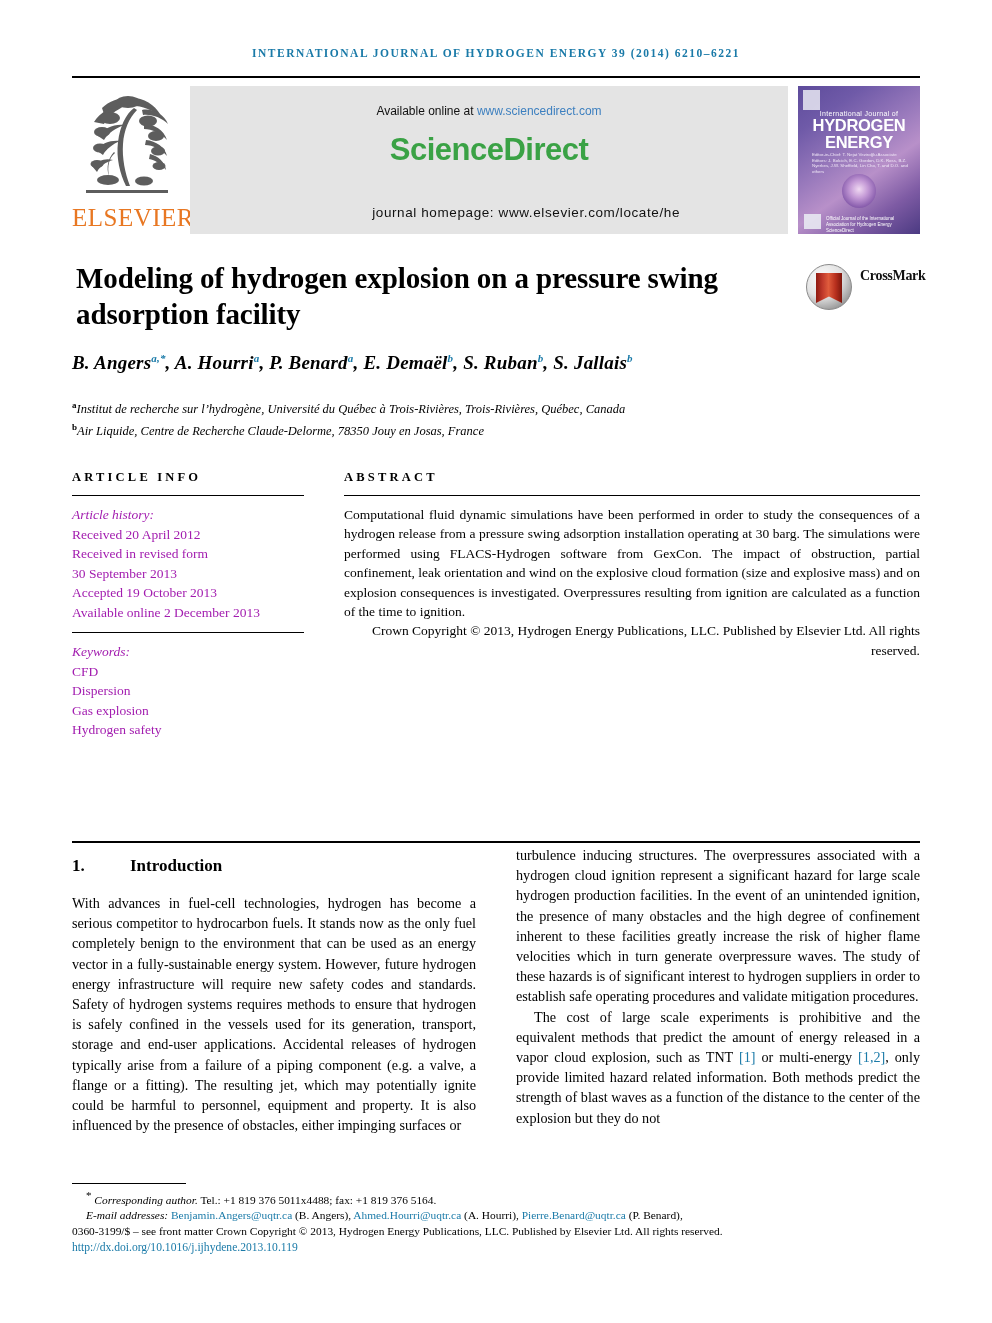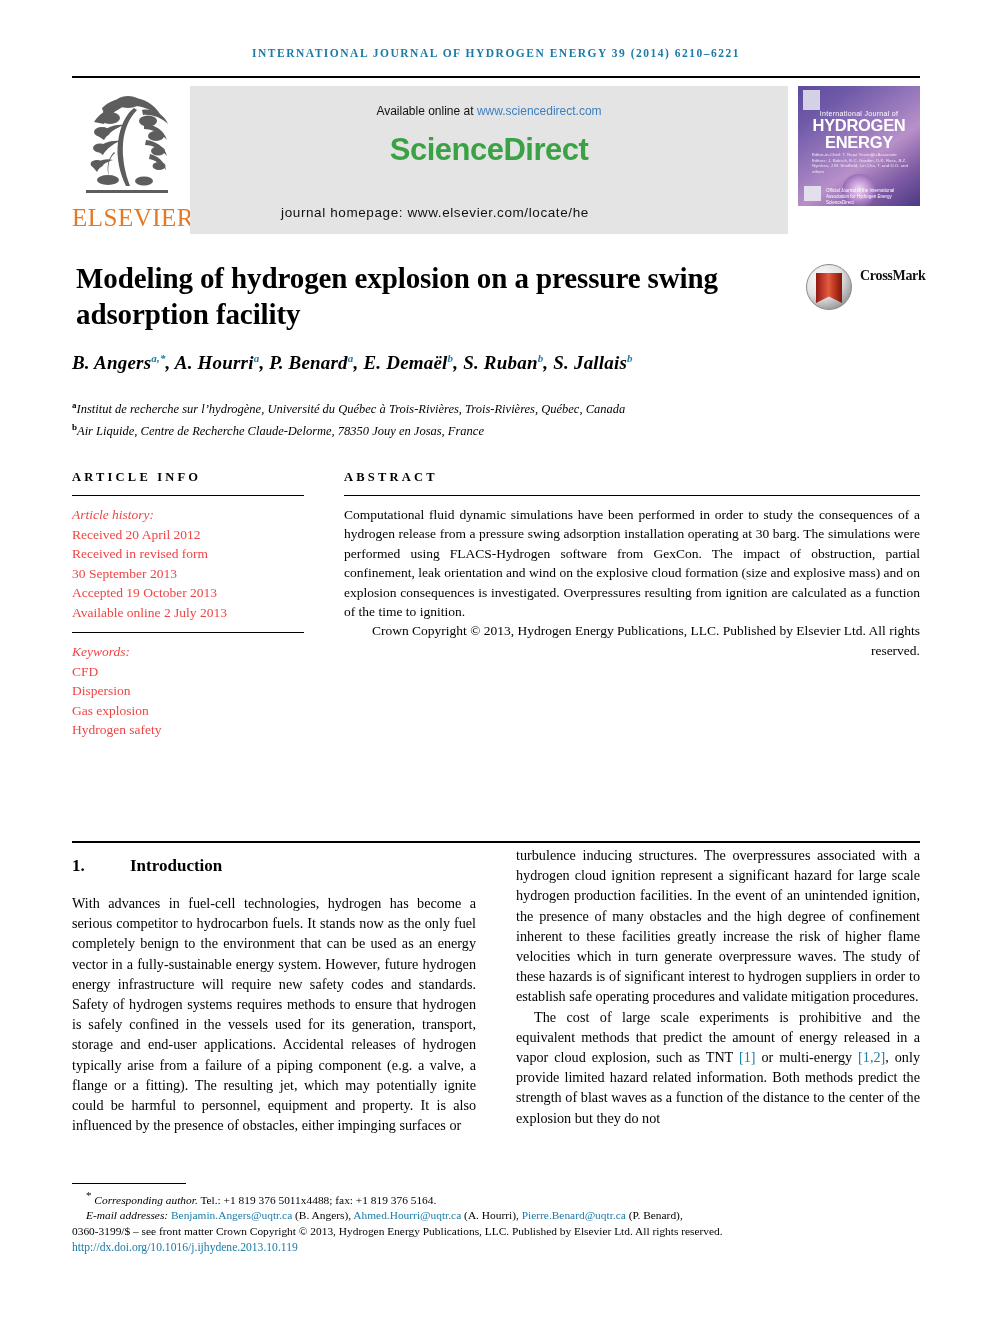--- a/index.html
+++ b/index.html
@@ -99,32 +99,32 @@
     font-family: "Liberation Sans", sans-serif;
     font-size: 31px;
     font-weight: bold;
     color: #3aa245;
     letter-spacing: -0.5px;
   }
   .journal-home {
     position: absolute;
     left: 0; bottom: 14px;
     width: 490px;
-    text-align: center;
+    text-align: right;
     font-family: "Liberation Sans", sans-serif;
     font-size: 13.5px;
     letter-spacing: 0.6px;
     color: #111;
   }
   .cover-thumb {
     position: absolute;
     right: 0px;
     top: 8px;
     width: 122px;
-    height: 120px;
+    height: 148px;
     background: linear-gradient(145deg,#5d4b9b 0%, #6f5aa8 20%, #9b7bbd 45%, #b890c9 60%, #7e5ba4 80%, #4b3a82 100%);
     overflow: hidden;
   }
   .cover-elsevier-mark {
     position: absolute; left: 5px; top: 4px;
     width: 17px; height: 20px;
     background: #e8e8f2;
     opacity: .85;
   }
   .cover-t1 {
@@ -286,21 +286,21 @@
   }
   .rule-thin {
     border-top: 1px solid #000;
     margin-top: 10px;
     margin-bottom: 9px;
   }
   .info-body {
     font-family: "Liberation Serif", serif;
     font-size: 13.5px;
     line-height: 19.5px;
-    color: #ef4444;
+    color: #a21caf;
   }
   .info-body .em {
     font-style: italic;
   }
   .abs-body {
     font-family: "Liberation Serif", serif;
     font-size: 13.5px;
     line-height: 19.4px;
     text-align: justify;
     color: #000;
@@ -465,21 +465,21 @@
   <div class="info-col">
     <div class="sec-head">Article info</div>
     <div class="rule"></div>
     <div class="info-body">
       <div class="em">Article history:</div>
       <div id="history-lines">
           <div>Received 20 April 2012</div>
           <div>Received in revised form</div>
           <div>30 September 2013</div>
           <div>Accepted 19 October 2013</div>
-          <div>Available online 2 July 2013</div>
+          <div>Available online 2 December 2013</div>
         </div>
     </div>
     <div class="rule-thin"></div>
     <div class="info-body kw-block">
       <div class="em">Keywords:</div>
       <div id="keyword-lines">
           <div>CFD</div>
           <div>Dispersion</div>
           <div>Gas explosion</div>
           <div>Hydrogen safety</div>

